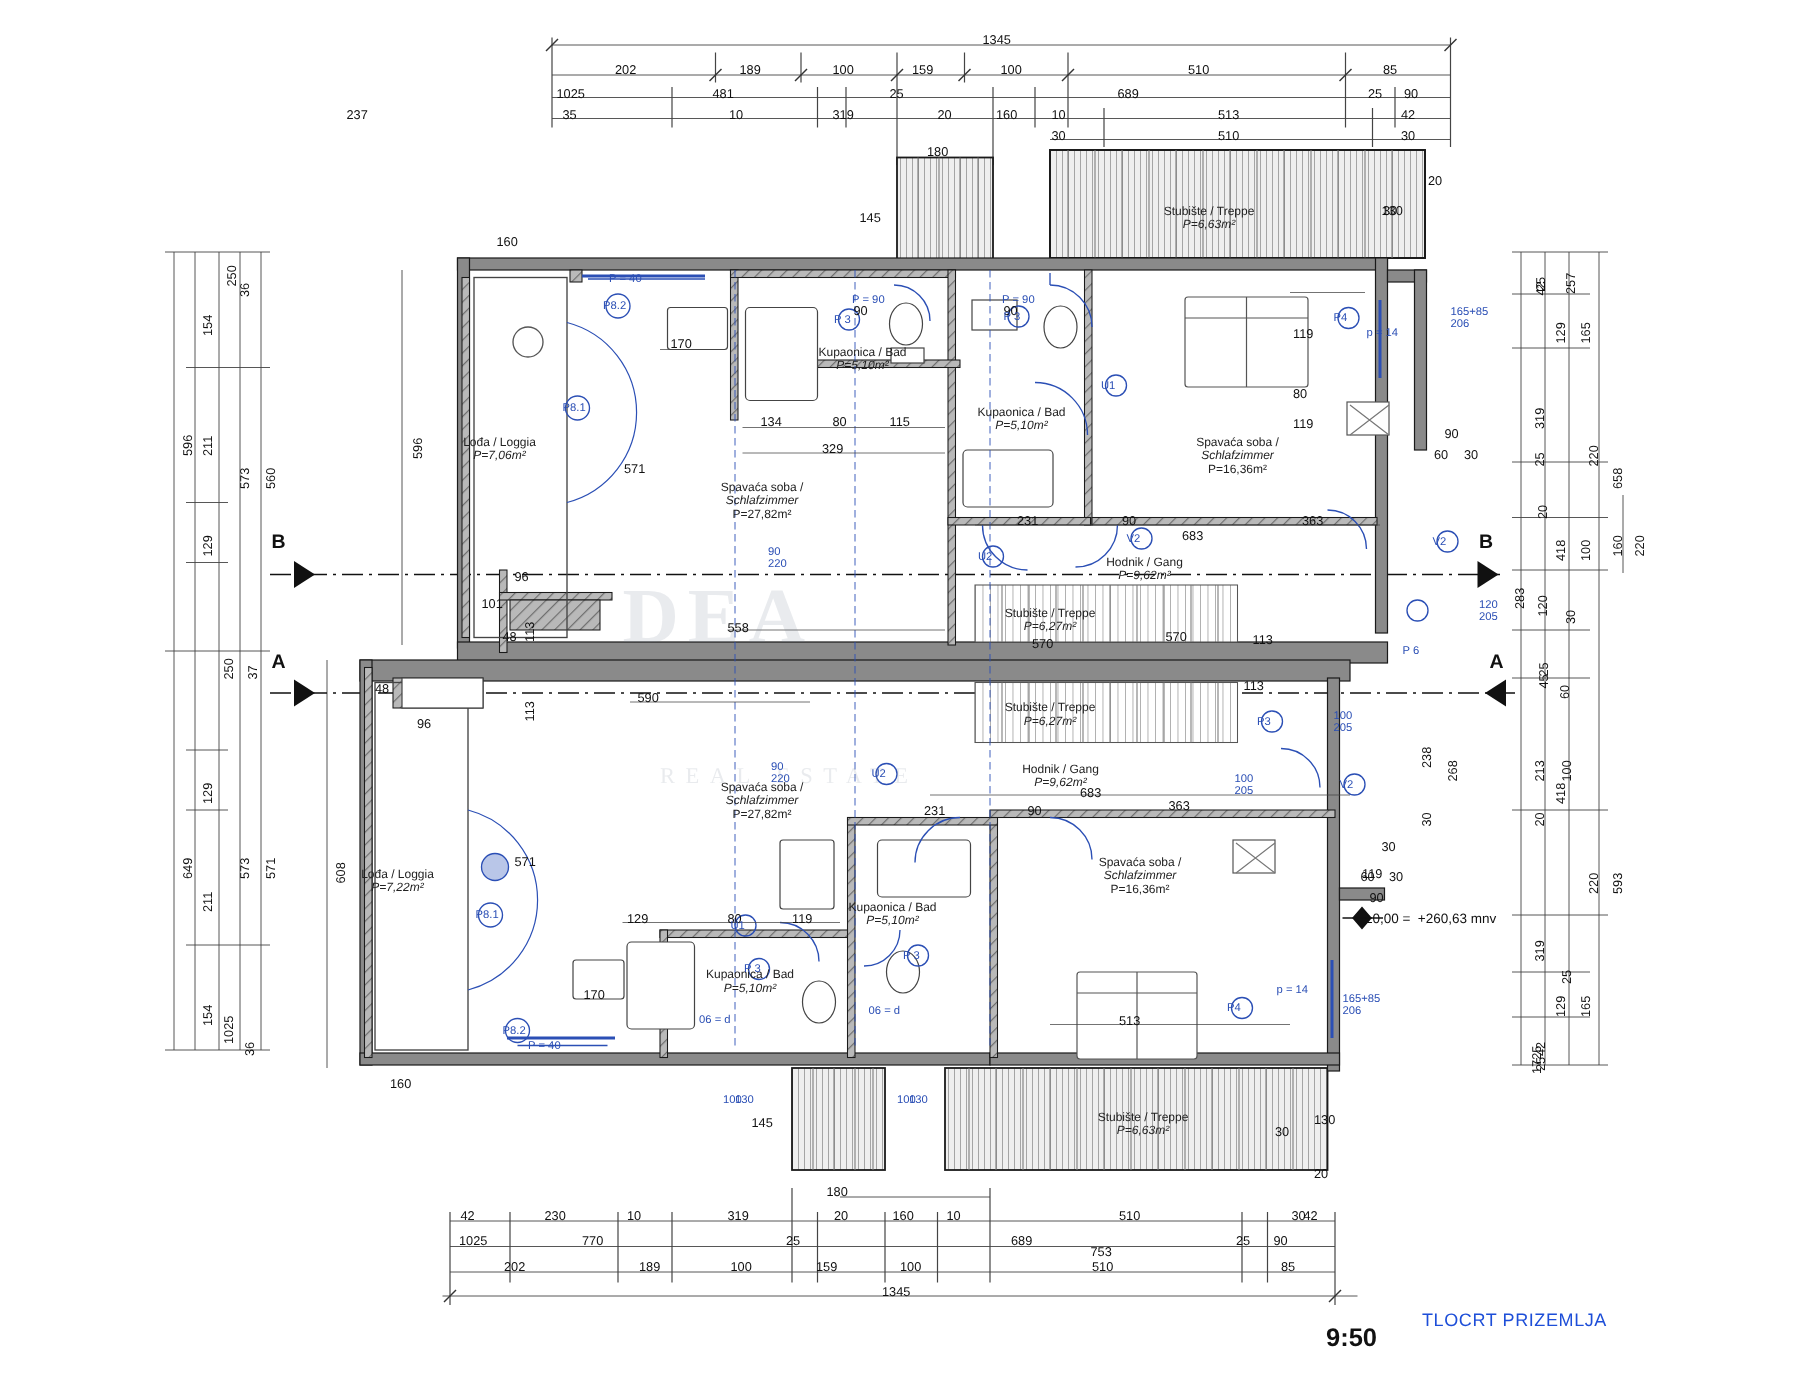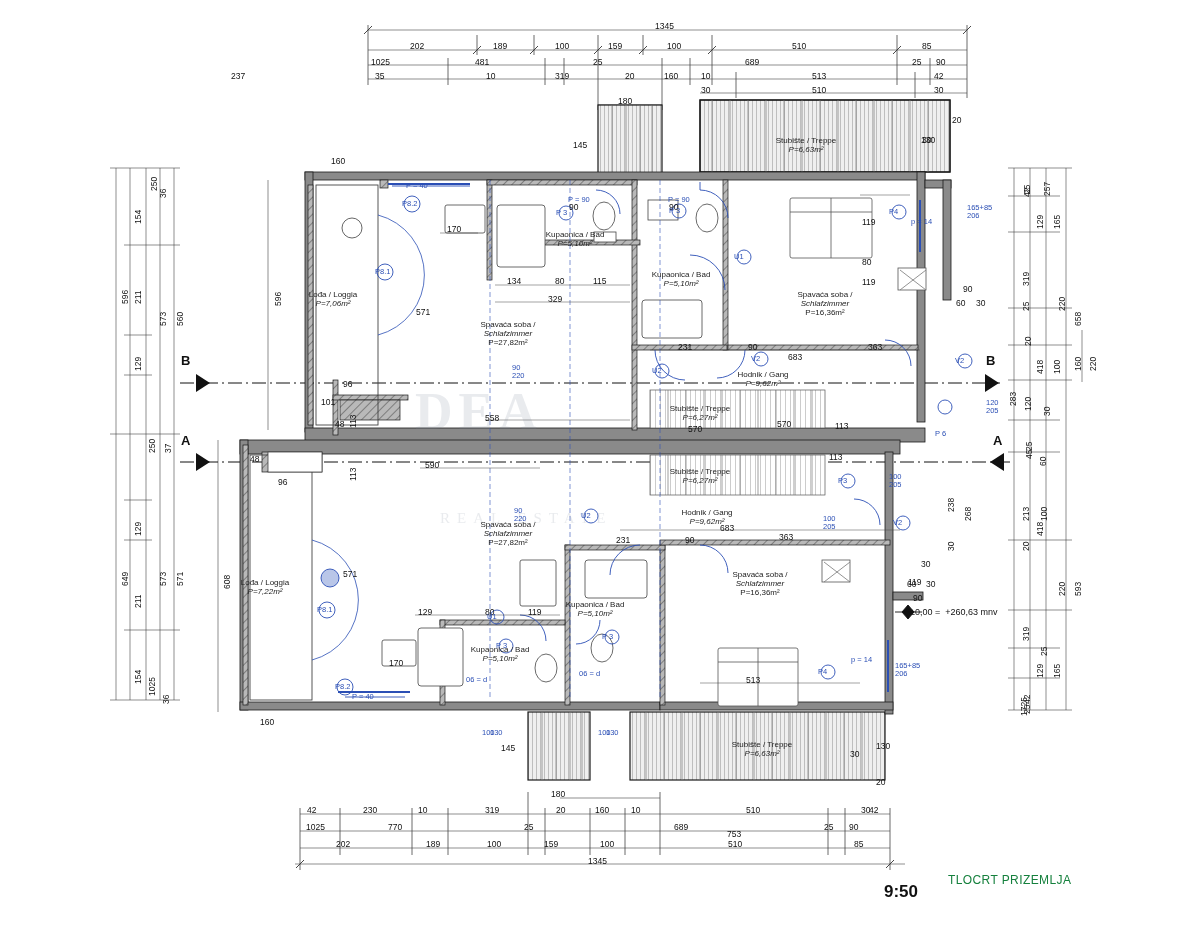--- a/index.html
+++ b/index.html
@@ -18,21 +18,21 @@
     white-space:pre;
     line-height:1.15;
   }
   .dim{font-size:8.5px;color:#111;}
   .dim-v{font-size:8.5px;color:#111;transform-origin:0 0;transform:rotate(-90deg);}
   .room{font-size:8px;color:#222;text-align:center;}
   .room i{font-style:italic;}
   .blue{color:#2b4fb5;font-size:7.5px;}
   .axis{font-size:13px;font-weight:bold;color:#111;}
   .scale{font-size:17px;font-weight:bold;color:#111;}
-  .title{font-size:12px;color:#15803d;letter-spacing:.4px;}
+  .title{font-size:12px;color:#1d4ed8;letter-spacing:.4px;}
   .wm{
     position:absolute;color:rgba(120,130,150,0.16);
     font-size:52px;font-weight:bold;letter-spacing:6px;
     font-family:"Liberation Serif", serif;
   }
   .wm2{
     position:absolute;color:rgba(120,130,150,0.16);
     font-size:15px;letter-spacing:7px;
     font-family:"Liberation Serif", serif;
   }

